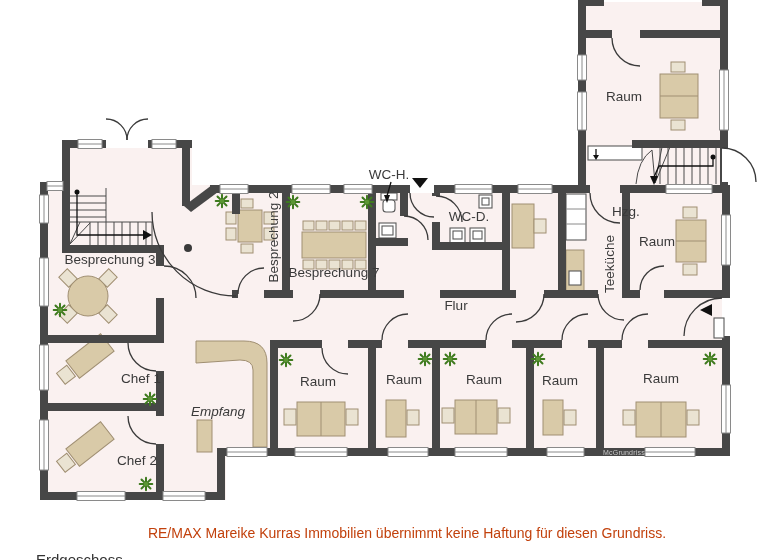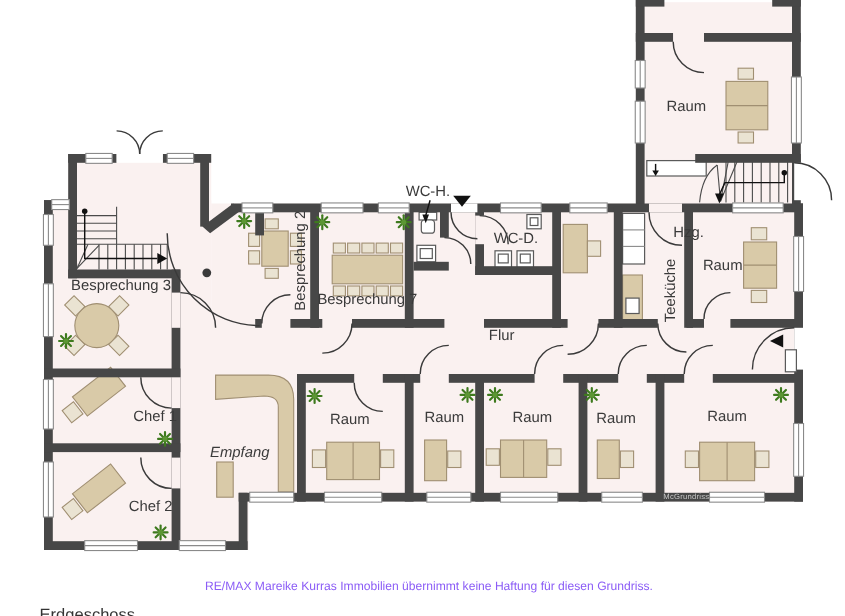--- a/index.html
+++ b/index.html
@@ -18,22 +18,22 @@
   .furnline{stroke:var(--furniture_line);stroke-width:1;}
   .chair{fill:var(--chair_fill);stroke:var(--furniture_line);stroke-width:1;}
   .fix{fill:#ffffff;stroke:#5a5a5a;stroke-width:1.1;}
   .stair{stroke:#4a4a4a;stroke-width:1;fill:none;}
   .arrow{fill:#111111;}
   .arrline{stroke:#111111;stroke-width:1.3;fill:none;}
   .lbl{position:absolute;transform:translate(-50%,-50%);white-space:nowrap;
        font-size:13.5px;color:var(--text);}
   .lbl.two{white-space:pre-line;text-align:center;line-height:1.15;}
   .lbl.v{transform:translate(-50%,-50%) rotate(-90deg);}
-  .disclaimer{position:absolute;left:390px;top:533px;transform:translate(-50%,-50%);
-       white-space:nowrap;font-size:11px;color:#8b5cf6;}
+  .disclaimer{position:absolute;left:407px;top:533px;transform:translate(-50%,-50%);
+       white-space:nowrap;font-size:14px;color:#c2410c;}
   .floorlbl{position:absolute;left:36px;top:551px;font-size:15px;color:#333;white-space:nowrap;}
   .watermark{position:absolute;left:603px;top:449px;font-size:7px;color:var(--watermark);
        letter-spacing:.2px;white-space:nowrap;}
 </style>
 </head>
 <body>
 
 <div id="stage">
 <svg id="plan-svg" width="768" height="560" viewBox="0 0 768 560">
   <defs>

